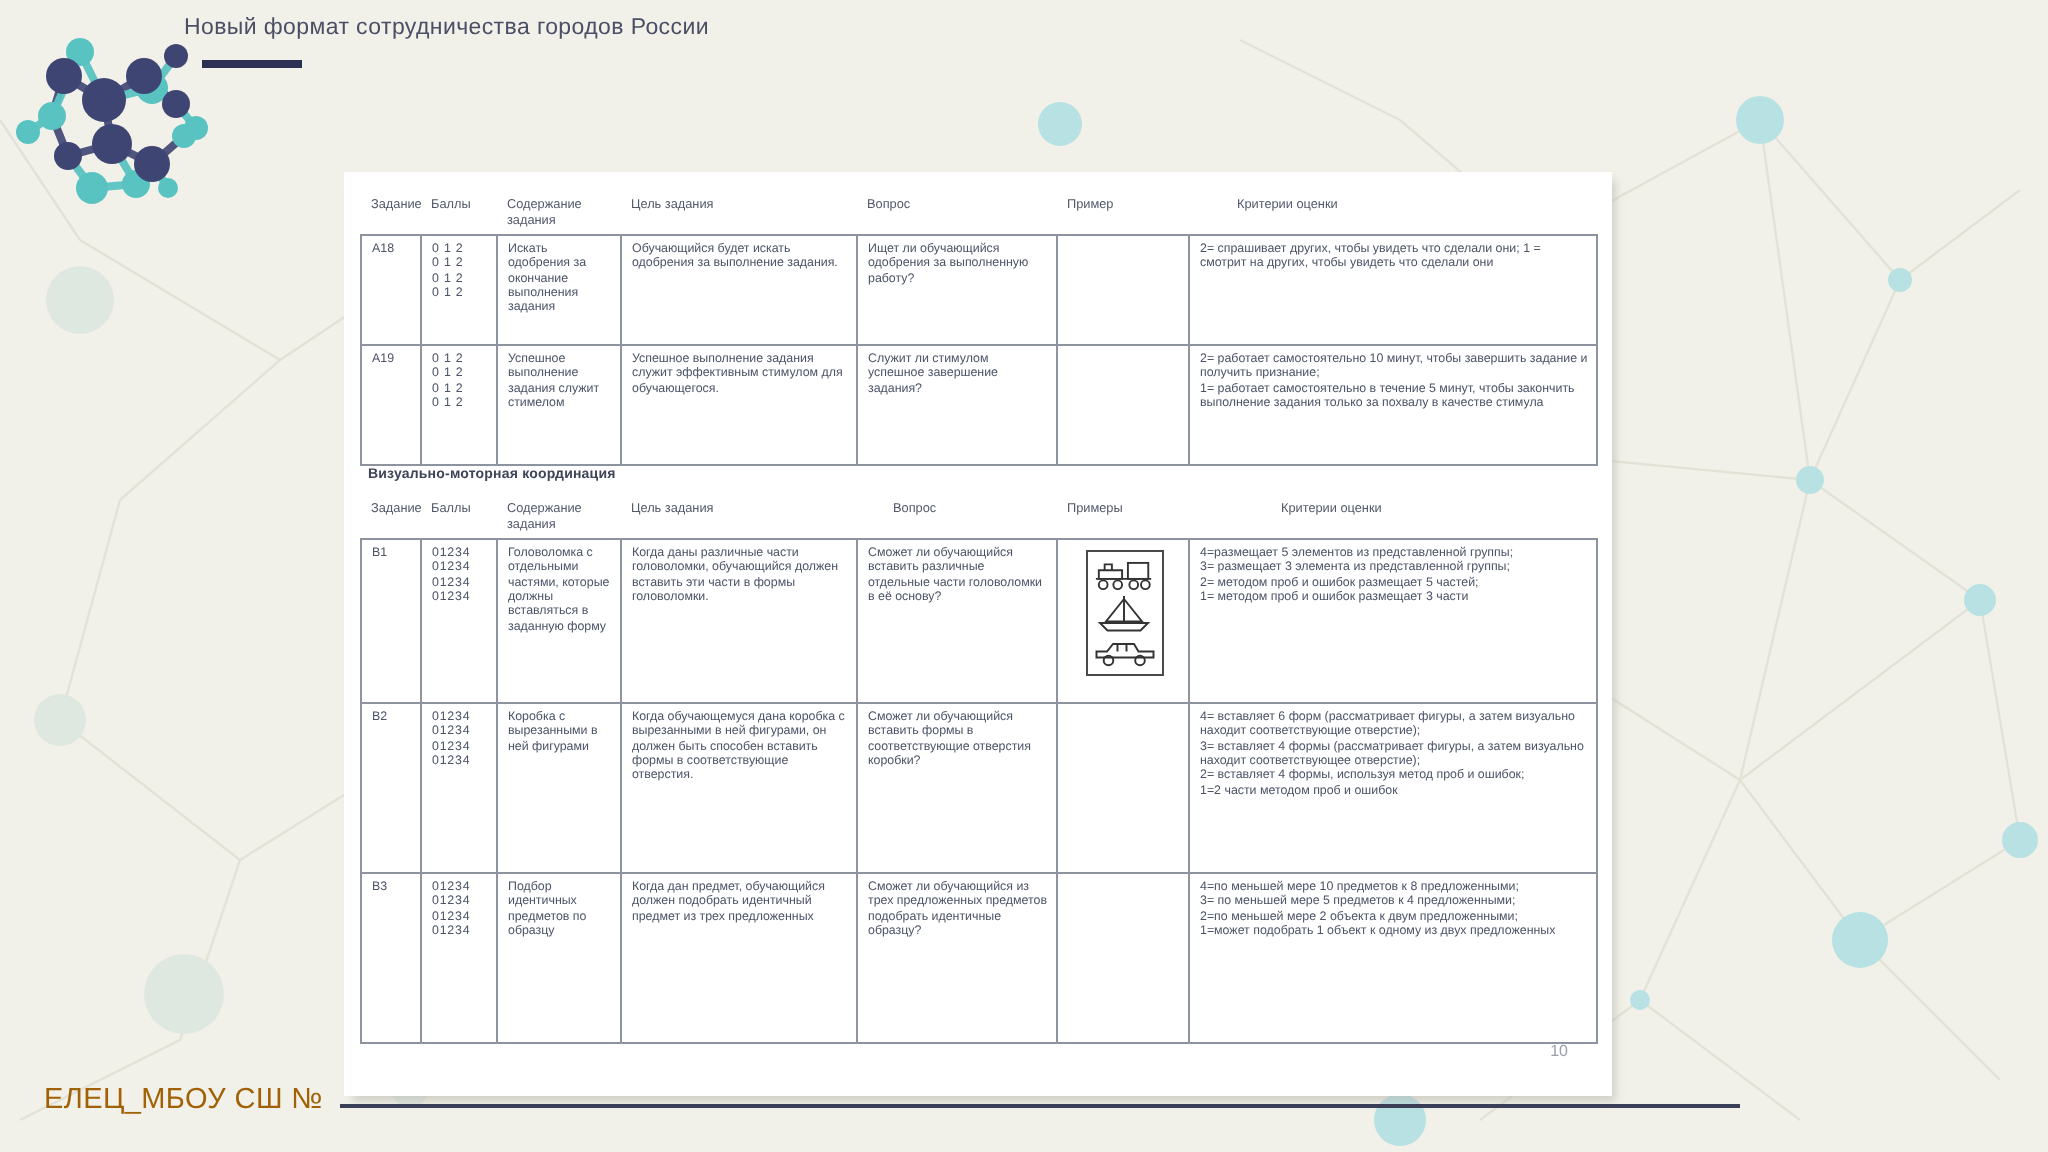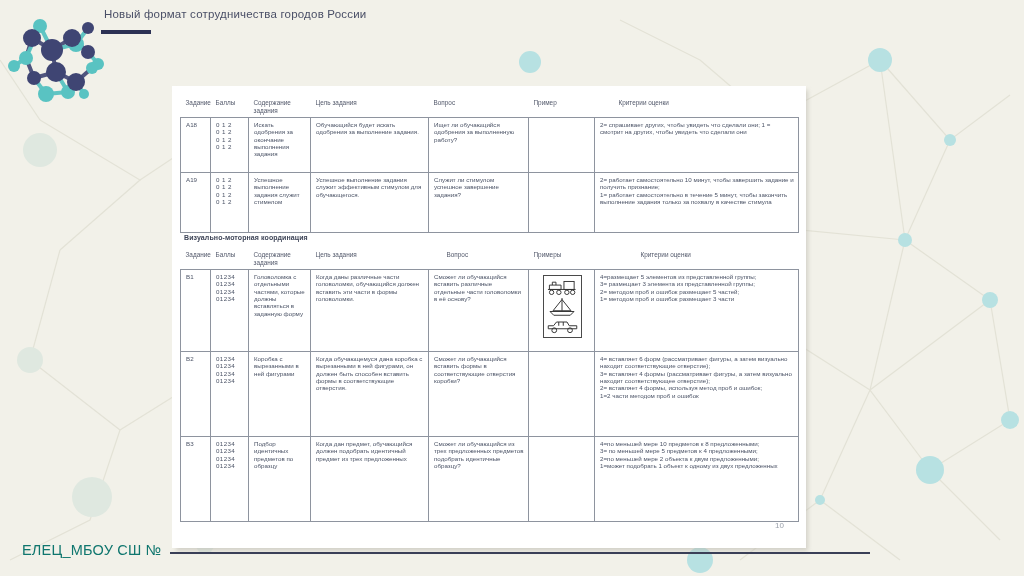--- a/index.html
+++ b/index.html
@@ -15,21 +15,21 @@
     background: #f2f1e9;
     overflow: hidden;
   }
 
   
   #bg-net { position:absolute; inset:0; width:1024px; height:576px; }
 
   
   .brand-logo { position:absolute; left:6px; top:8px; width:104px; height:100px; }
   .brand-tagline {
-    position:absolute; left:104px; top:8px;
+    position:absolute; left:92px; top:8px;
     font-size:11.5px; color:#4a4f66; letter-spacing:.2px;
     white-space:nowrap;
   }
   .brand-rule {
     position:absolute; left:101px; top:30px; width:50px; height:4px;
     background:#2c3154;
   }
   .brand-title {
     position:absolute; left:98px; top:36px;
     font-size:31px; line-height:31px; font-weight:700;
@@ -95,21 +95,21 @@
   
   .ex-box {
     width:39px; border:1px solid #4a4a4a; margin:2px auto 0 auto;
     padding:2px 0; background:#fff;
   }
   .ex-box svg { display:block; margin:1.5px auto; }
 
   
   .footer-text {
     position:absolute; left:22px; bottom:18px;
-    font-size:14.5px; color:#0f766e; letter-spacing:.2px;
+    font-size:14.5px; color:#a16207; letter-spacing:.2px;
     white-space:nowrap;
   }
   .footer-rule {
     position:absolute; left:170px; bottom:22px; width:700px; height:2px;
     background:#3a3f57;
   }
 </style>
 </head>
 <body>
 

